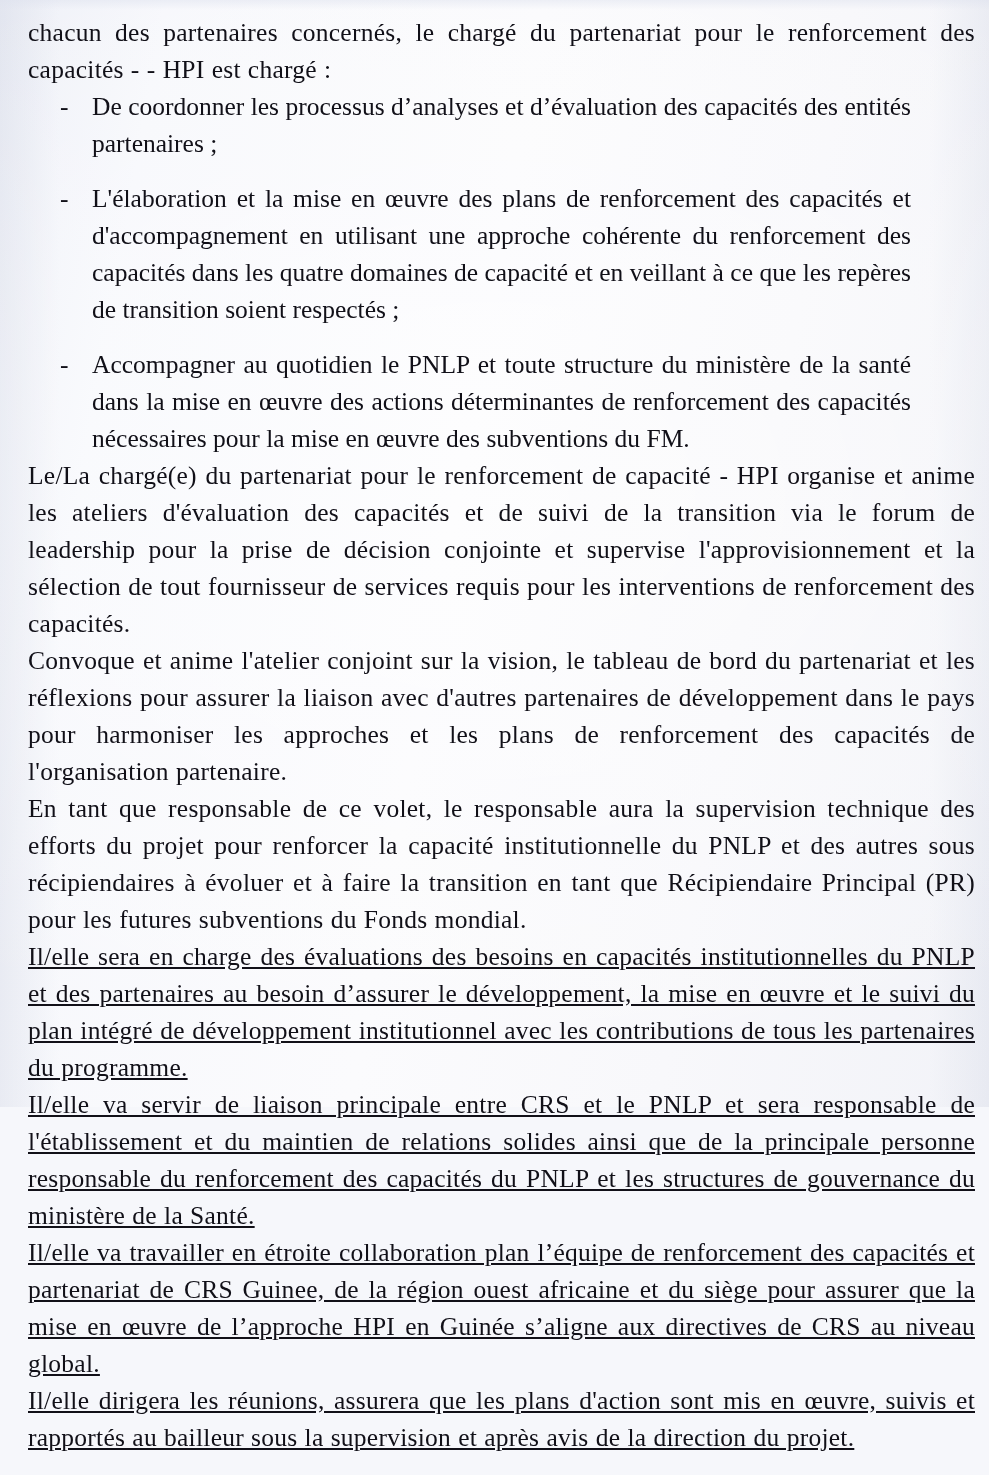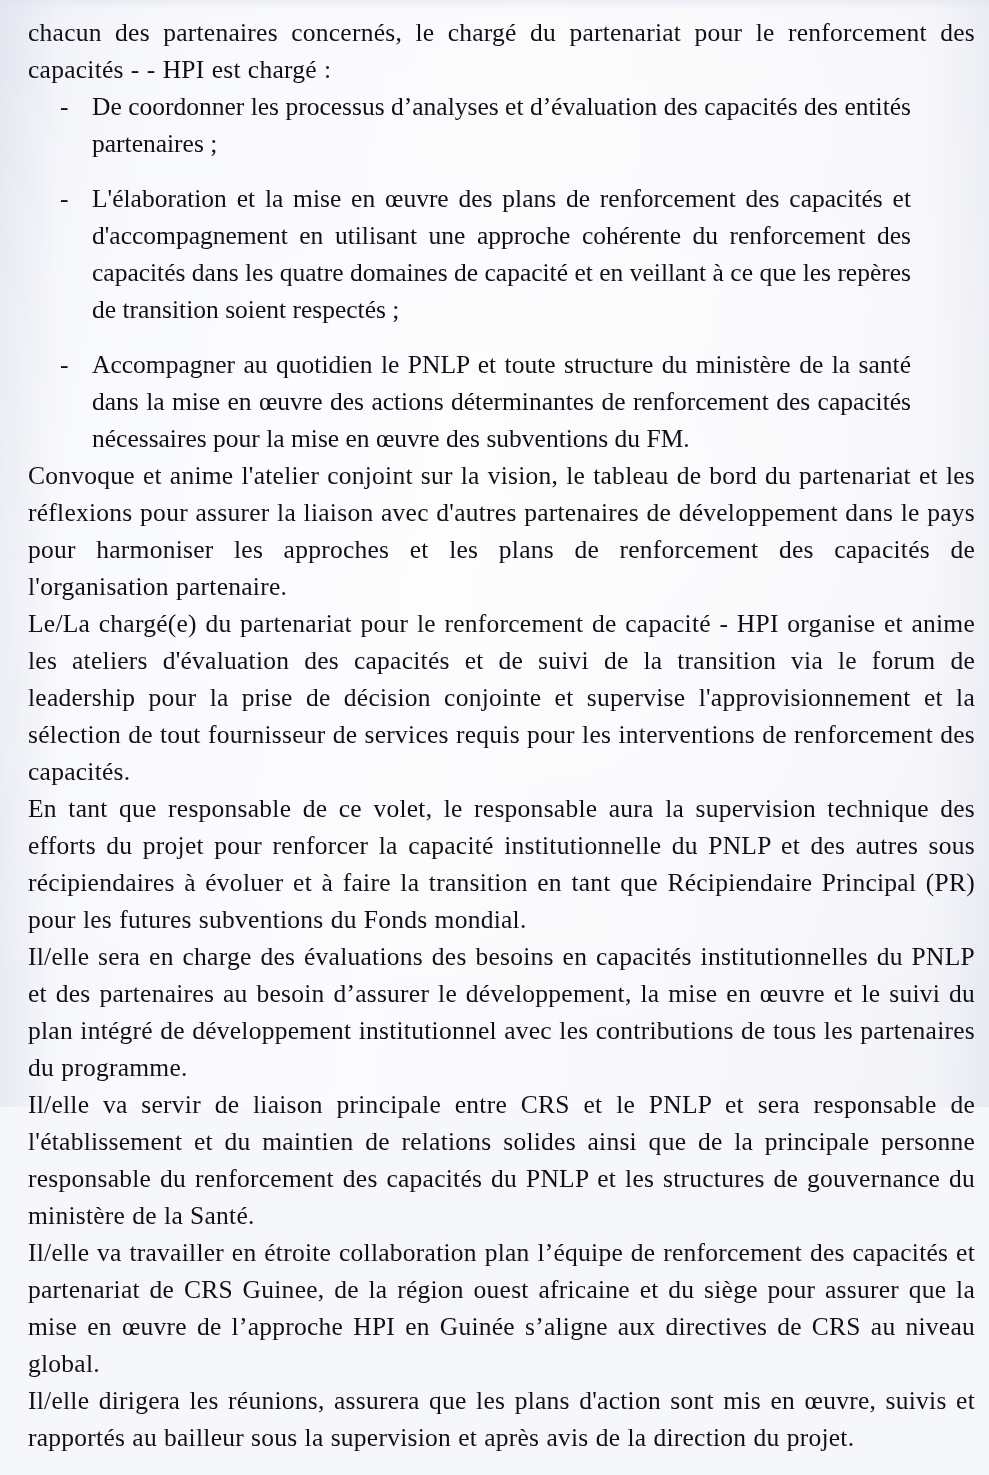--- a/index.html
+++ b/index.html
@@ -49,21 +49,21 @@
     font-size: 25.5px;
     line-height: 37px;
     letter-spacing: 0.01em;
     word-spacing: 0.02em;
     width: 947px;
   }
 
   
   .gap-lg { margin-top: 26px; }
   .gap-md { margin-top: 20px; }
-  .gap-sm { margin-top: 14px; }
+  .gap-sm { margin-top: 14px; text-decoration: underline; }
 
   
   ul.bullets {
     list-style: none;
     margin: 0;
     padding: 0;
     width: 947px;
   }
   ul.bullets li {
     position: relative;
@@ -112,23 +112,23 @@
       <li>
         <span class="dash">-</span>
         <span>L'élaboration et la mise en œuvre des plans de renforcement des capacités et d'accompagnement en utilisant une approche cohérente du renforcement des capacités dans les quatre domaines de capacité et en veillant à ce que les repères de transition soient respectés ;</span>
       </li>
       <li>
         <span class="dash">-</span>
         <span>Accompagner au quotidien le PNLP et toute structure du ministère de la santé dans la mise en œuvre des actions déterminantes de renforcement des capacités nécessaires pour la mise en œuvre des subventions du FM.</span>
       </li>
     </ul>
 
+    <p class="para gap-lg">Le/La chargé(e) du partenariat pour le renforcement de capacité - HPI organise et anime les ateliers d'évaluation des capacités et de suivi de la transition via le forum de leadership pour la prise de décision conjointe et supervise l'approvisionnement et la sélection de tout fournisseur de services requis pour les interventions de renforcement des capacités.</p>
+
     <p class="para gap-md">Convoque et anime l'atelier conjoint sur la vision, le tableau de bord du partenariat et les réflexions pour assurer la liaison avec d'autres partenaires de développement dans le pays pour harmoniser les approches et les plans de renforcement des capacités de l'organisation partenaire.</p>
-
-    <p class="para gap-lg">Le/La chargé(e) du partenariat pour le renforcement de capacité - HPI organise et anime les ateliers d'évaluation des capacités et de suivi de la transition via le forum de leadership pour la prise de décision conjointe et supervise l'approvisionnement et la sélection de tout fournisseur de services requis pour les interventions de renforcement des capacités.</p>
 
     <p class="para gap-md">En tant que responsable de ce volet, le responsable aura la supervision technique des efforts du projet pour renforcer la capacité institutionnelle du PNLP et des autres sous récipiendaires à évoluer et à faire la transition en tant que Récipiendaire Principal (PR) pour les futures subventions du Fonds mondial.</p>
 
     <p class="para gap-sm">Il/elle sera en charge des évaluations des besoins en capacités institutionnelles du PNLP et des partenaires au besoin d’assurer le développement, la mise en œuvre et le suivi du plan intégré de développement institutionnel avec les contributions de tous les partenaires du programme.</p>
 
     <p class="para gap-sm">Il/elle va servir de liaison principale entre CRS et le PNLP et sera responsable de l'établissement et du maintien de relations solides ainsi que de la principale personne responsable du renforcement des capacités du PNLP et les structures de gouvernance du ministère de la Santé.</p>
 
     <p class="para gap-sm">Il/elle va travailler en étroite collaboration plan l’équipe de renforcement des capacités et partenariat de CRS Guinee, de la région ouest africaine et du siège pour assurer que la mise en œuvre de l’approche HPI en Guinée s’aligne aux directives de CRS au niveau global.</p>
 
 

